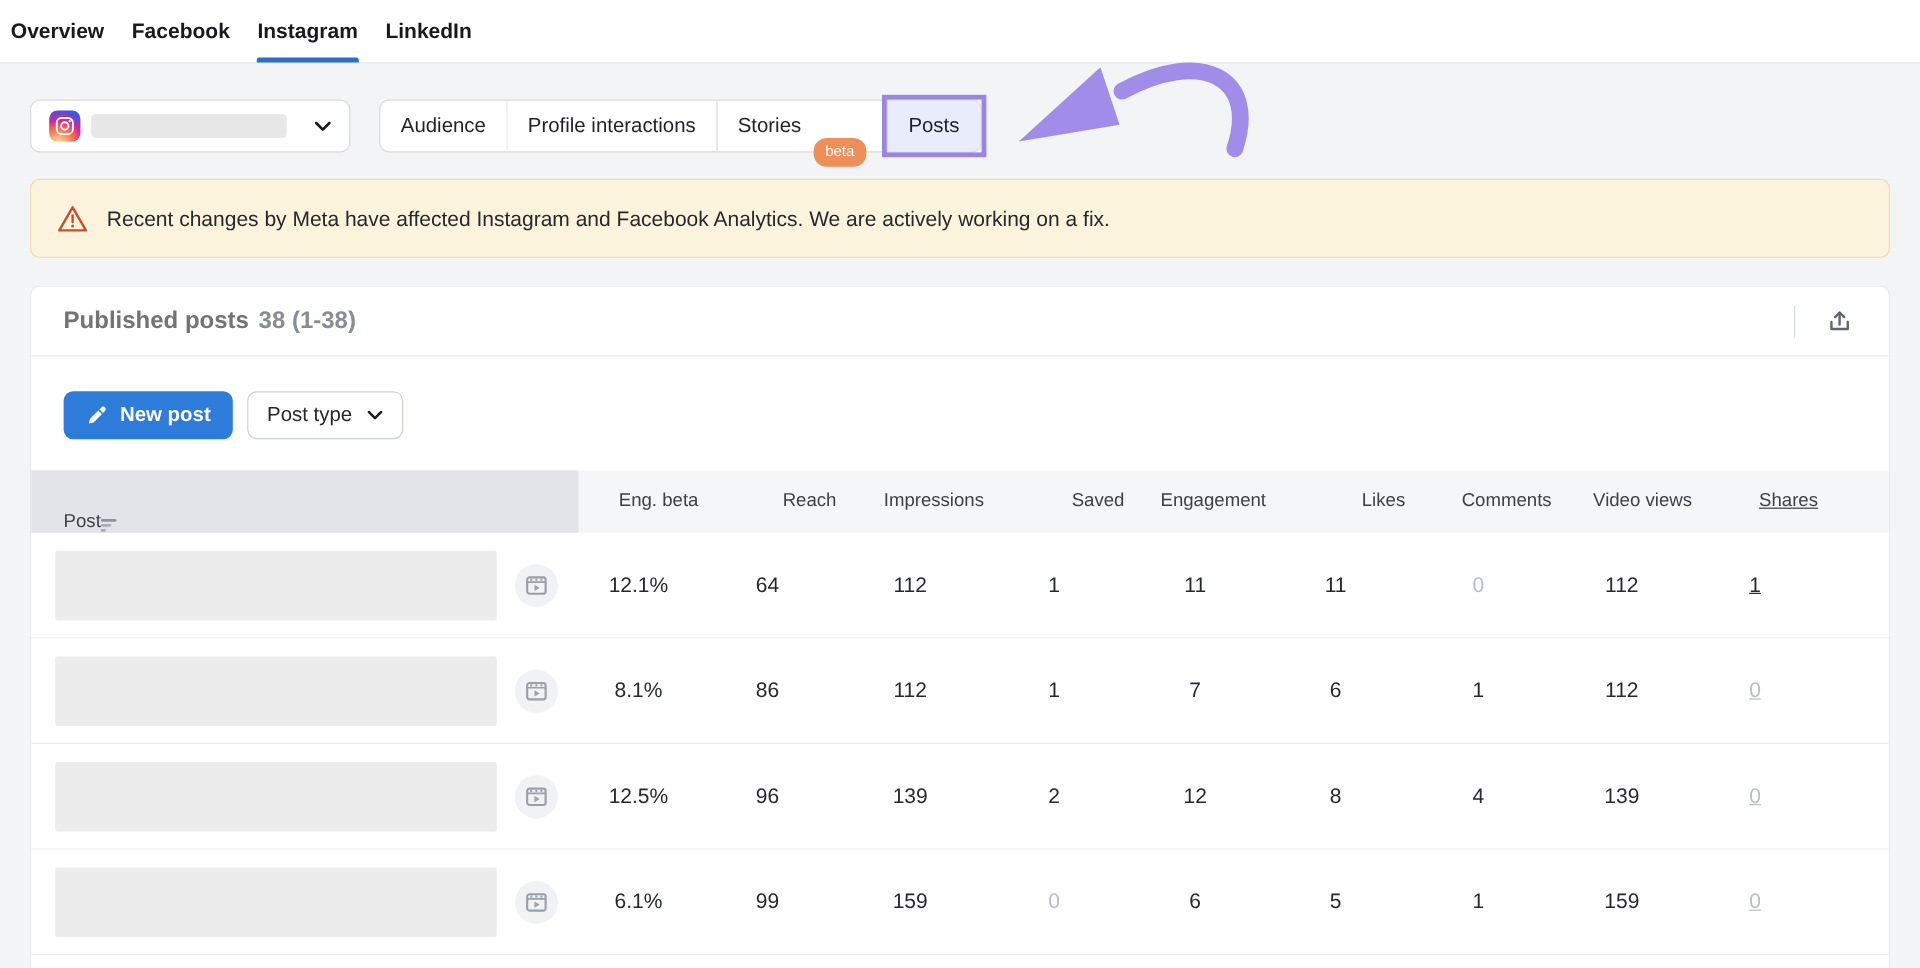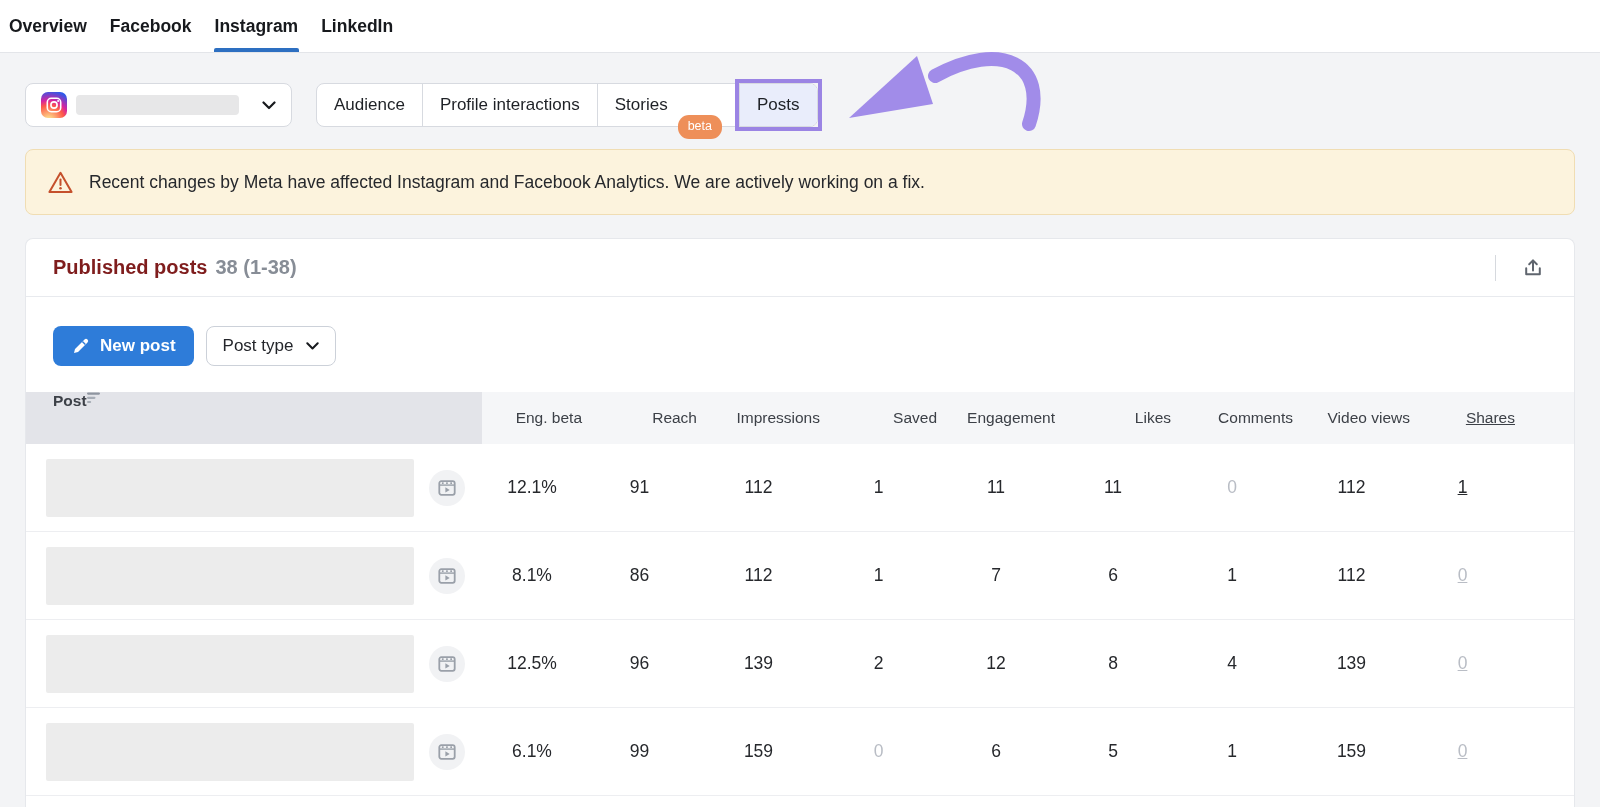--- a/index.html
+++ b/index.html
@@ -45,21 +45,21 @@
   
   .banner { margin:22px 25px 0; height:66px; background:#fcf3dd; border:1px solid #f0ddb3;
             border-radius:8px; display:flex; align-items:center; padding:0 21px; gap:15px;
             font-size:17.5px; color:#26282c; }
 
   
   .card { margin:23px 25px 0; background:#fff; border:1px solid #e6e8ec; border-bottom:none;
           border-radius:8px 8px 0 0; height:570px; overflow:hidden; }
   .card-head { height:58px; display:flex; align-items:center; padding:0 26px 0 27px;
                border-bottom:1px solid #e8eaee; }
-  .card-title { font-size:20px; font-weight:700; color:#7f1d1d; }
+  .card-title { font-size:20px; font-weight:700; color:#737373; }
   .card-count { font-size:20px; font-weight:700; color:#878d96; margin-left:8px; }
   .head-divider { width:1px; height:26px; background:#d6d9de; margin-left:auto; }
   .export-btn { width:30px; height:30px; margin-left:22px; display:flex; align-items:center;
                 justify-content:center; cursor:pointer; background:none; border:none; }
 
   .controls { display:flex; align-items:center; gap:12px; padding:29px 27px 26px; }
   .btn-new-post { height:40px; background:#2e7cd9; color:#fff; border:none; border-radius:8px;
                   display:flex; align-items:center; gap:10px; padding:0 18px; font-size:17px;
                   font-weight:700; cursor:pointer; font-family:inherit; }
   .search-box { width:216px; height:40px; border:1px solid #ccd1d9; border-radius:8px;
@@ -68,22 +68,22 @@
                       font-family:inherit; background:transparent; }
   .search-box input::placeholder { color:#9aa0a8; }
   .btn-post-type { height:40px; background:#fff; border:1px solid #ccd1d9; border-radius:8px;
                    display:flex; align-items:center; gap:13px; padding:0 16px; font-size:17px;
                    color:#24262b; cursor:pointer; font-family:inherit; }
 
   
   .grid-cols { display:grid;
                grid-template-columns:456px 100px 115px 123px 117px 118px 116px 122px 117px 164px; }
   .table-header { height:52px; align-items:center; background:#f5f6f8; font-size:15.5px; color:#3c4047; }
-  .th-post { background:#e3e4e9; height:100%; display:flex; align-items:flex-start;
-             padding-left:27px; cursor:pointer;font-weight:bold; }
+  .th-post { background:#e3e4e9; height:100%; display:flex; align-items:flex-end;
+             padding-left:27px; cursor:pointer; }
   .th-num { text-align:right; cursor:pointer; }
   .col-last { padding-right:59px;text-decoration:underline; }
   .row { height:88px; align-items:center; border-bottom:1px solid #edeef1;
          font-size:17.5px; color:#26282c; }
   .cell-post { display:flex; align-items:center; padding-left:20px; height:100%; }
   .thumb { width:368px; height:58px; background:#ececec; border-radius:2px; cursor:pointer; flex:none; }
   .video-badge { width:36px; height:36px; border-radius:50%; background:#f1f2f4; margin-left:15px;
                  display:flex; align-items:center; justify-content:center; flex:none; }
   .num { text-align:center; }
   .num.muted { color:#b9bdc5; }
@@ -223,21 +223,21 @@
               <rect x="2.3" y="3.2" width="15.4" height="13.6" rx="2" stroke="#9aa0a9" stroke-width="1.8"></rect>
               <path d="M2.6 7.1h14.8" stroke="#9aa0a9" stroke-width="1.4"></path>
               <rect x="4.9" y="4.3" width="1.7" height="1.7" fill="#9aa0a9"></rect>
               <rect x="9.1" y="4.3" width="1.7" height="1.7" fill="#9aa0a9"></rect>
               <rect x="13.3" y="4.3" width="1.7" height="1.7" fill="#9aa0a9"></rect>
               <path d="M8.4 9.3l4.3 2.6-4.3 2.6z" fill="#9aa0a9"></path>
             </svg>
           </span>
         </div>
         <div class="num">12.1%</div>
-        <div class="num">91</div>
+        <div class="num">64</div>
         <div class="num">112</div>
         <div class="num">1</div>
         <div class="num">11</div>
         <div class="num">11</div>
         <div class="num muted">0</div>
         <div class="num">112</div>
         <div class="num col-last">1</div>
       </div>
 
       <div class="grid-cols row">

